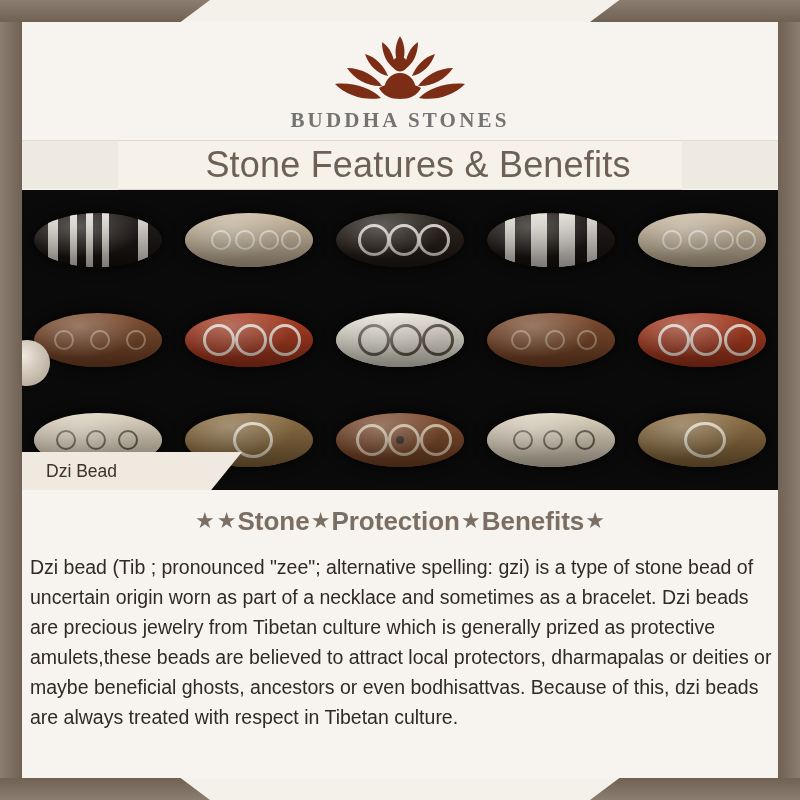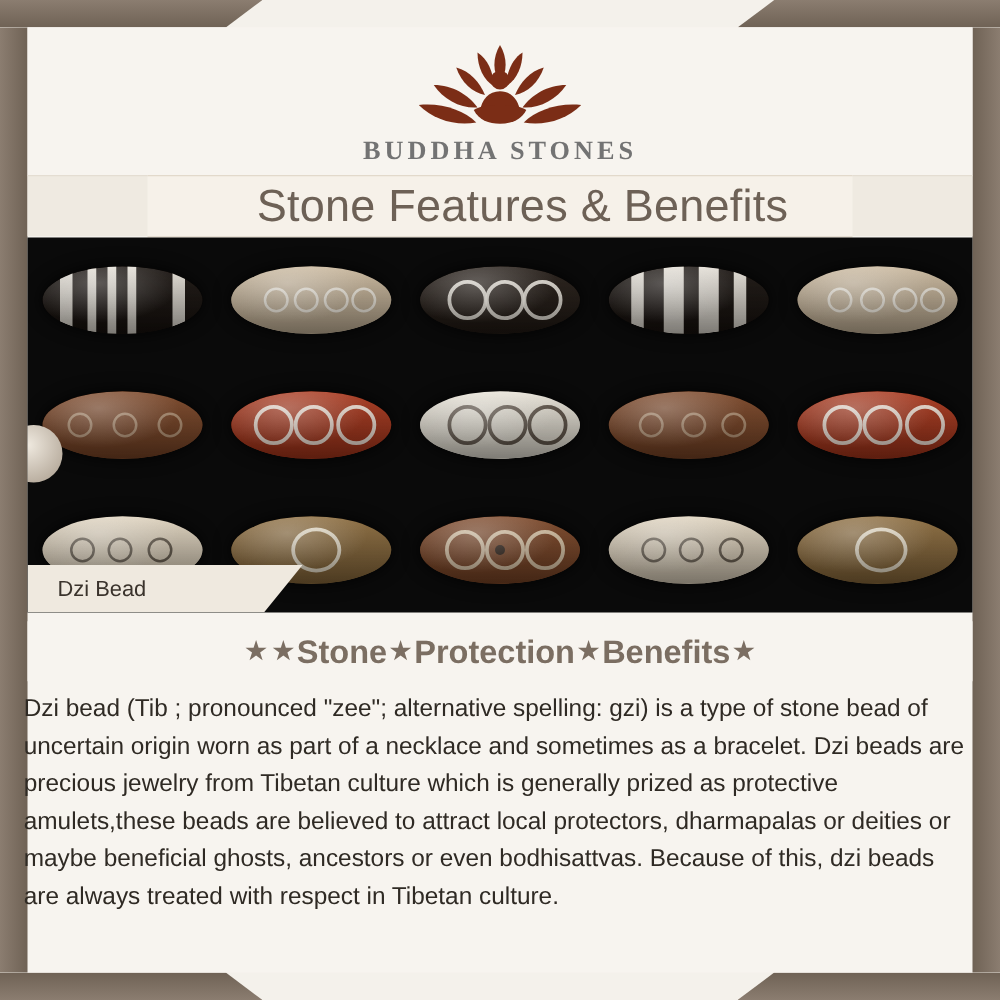--- a/index.html
+++ b/index.html
@@ -239,21 +239,21 @@
   }
   .kw-star {
     font-size: 22px;
     color: #7b6e62;
     padding: 0 1px;
   }
 
   
   .body-text {
     position: absolute;
-    left: 19px;
+    left: 30px;
     right: 24px;
     top: 552px;
     font-size: 19.5px;
     line-height: 30px;
     color: #2f2a24;
     font-family: "Liberation Sans", sans-serif;
     text-align: left;
   }
 </style>
 </head>

